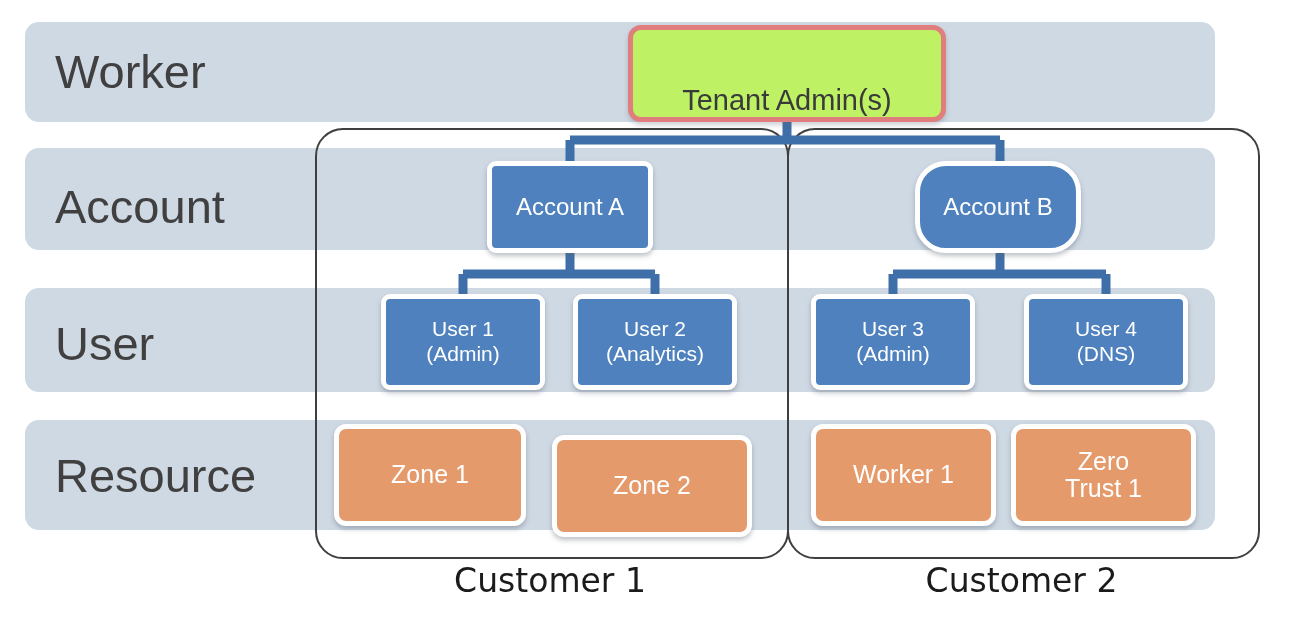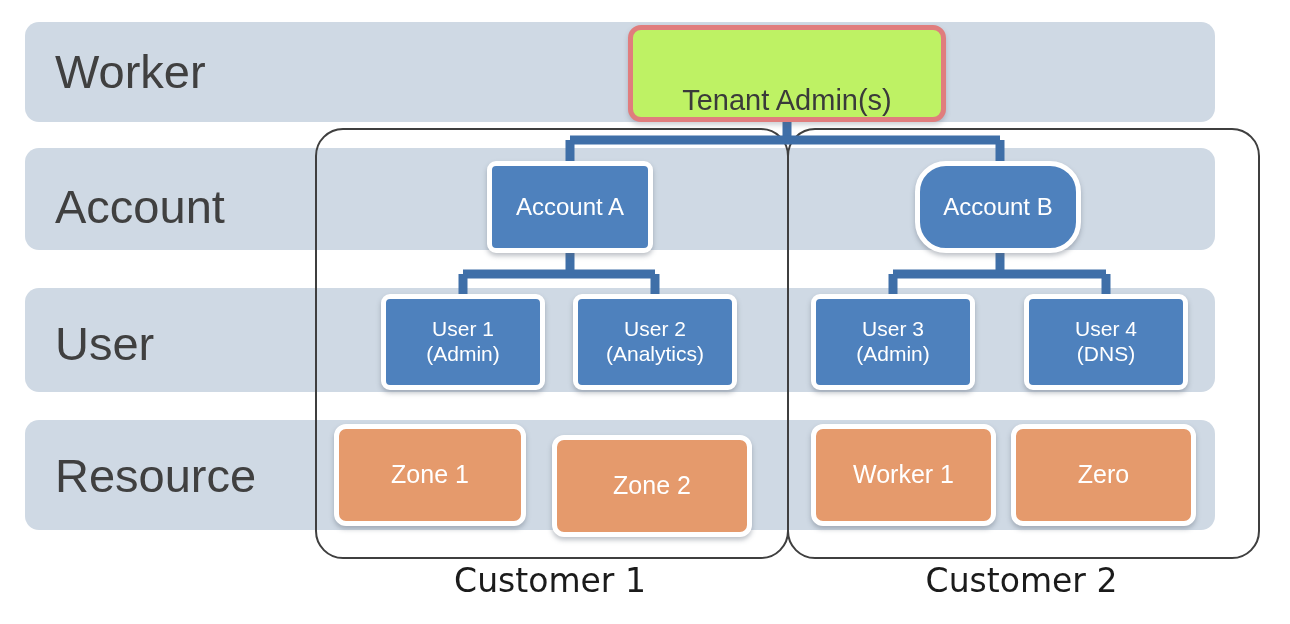--- a/index.html
+++ b/index.html
@@ -144,19 +144,20 @@
   </div>
   <div class="node orange res res2">
     <span>Zone 2</span>
   </div>
   <div class="node orange res res3">
     <span>Worker 1</span>
   </div>
   <div class="node orange res res4">
     <span>
       <span>Zero</span><br>
+      <span>Trust 1</span>
     </span>
   </div>
 
   <div class="customer-caption cap1">Customer 1</div>
   <div class="customer-caption cap2">Customer 2</div>
 
 </div>
 
 </body></html>

